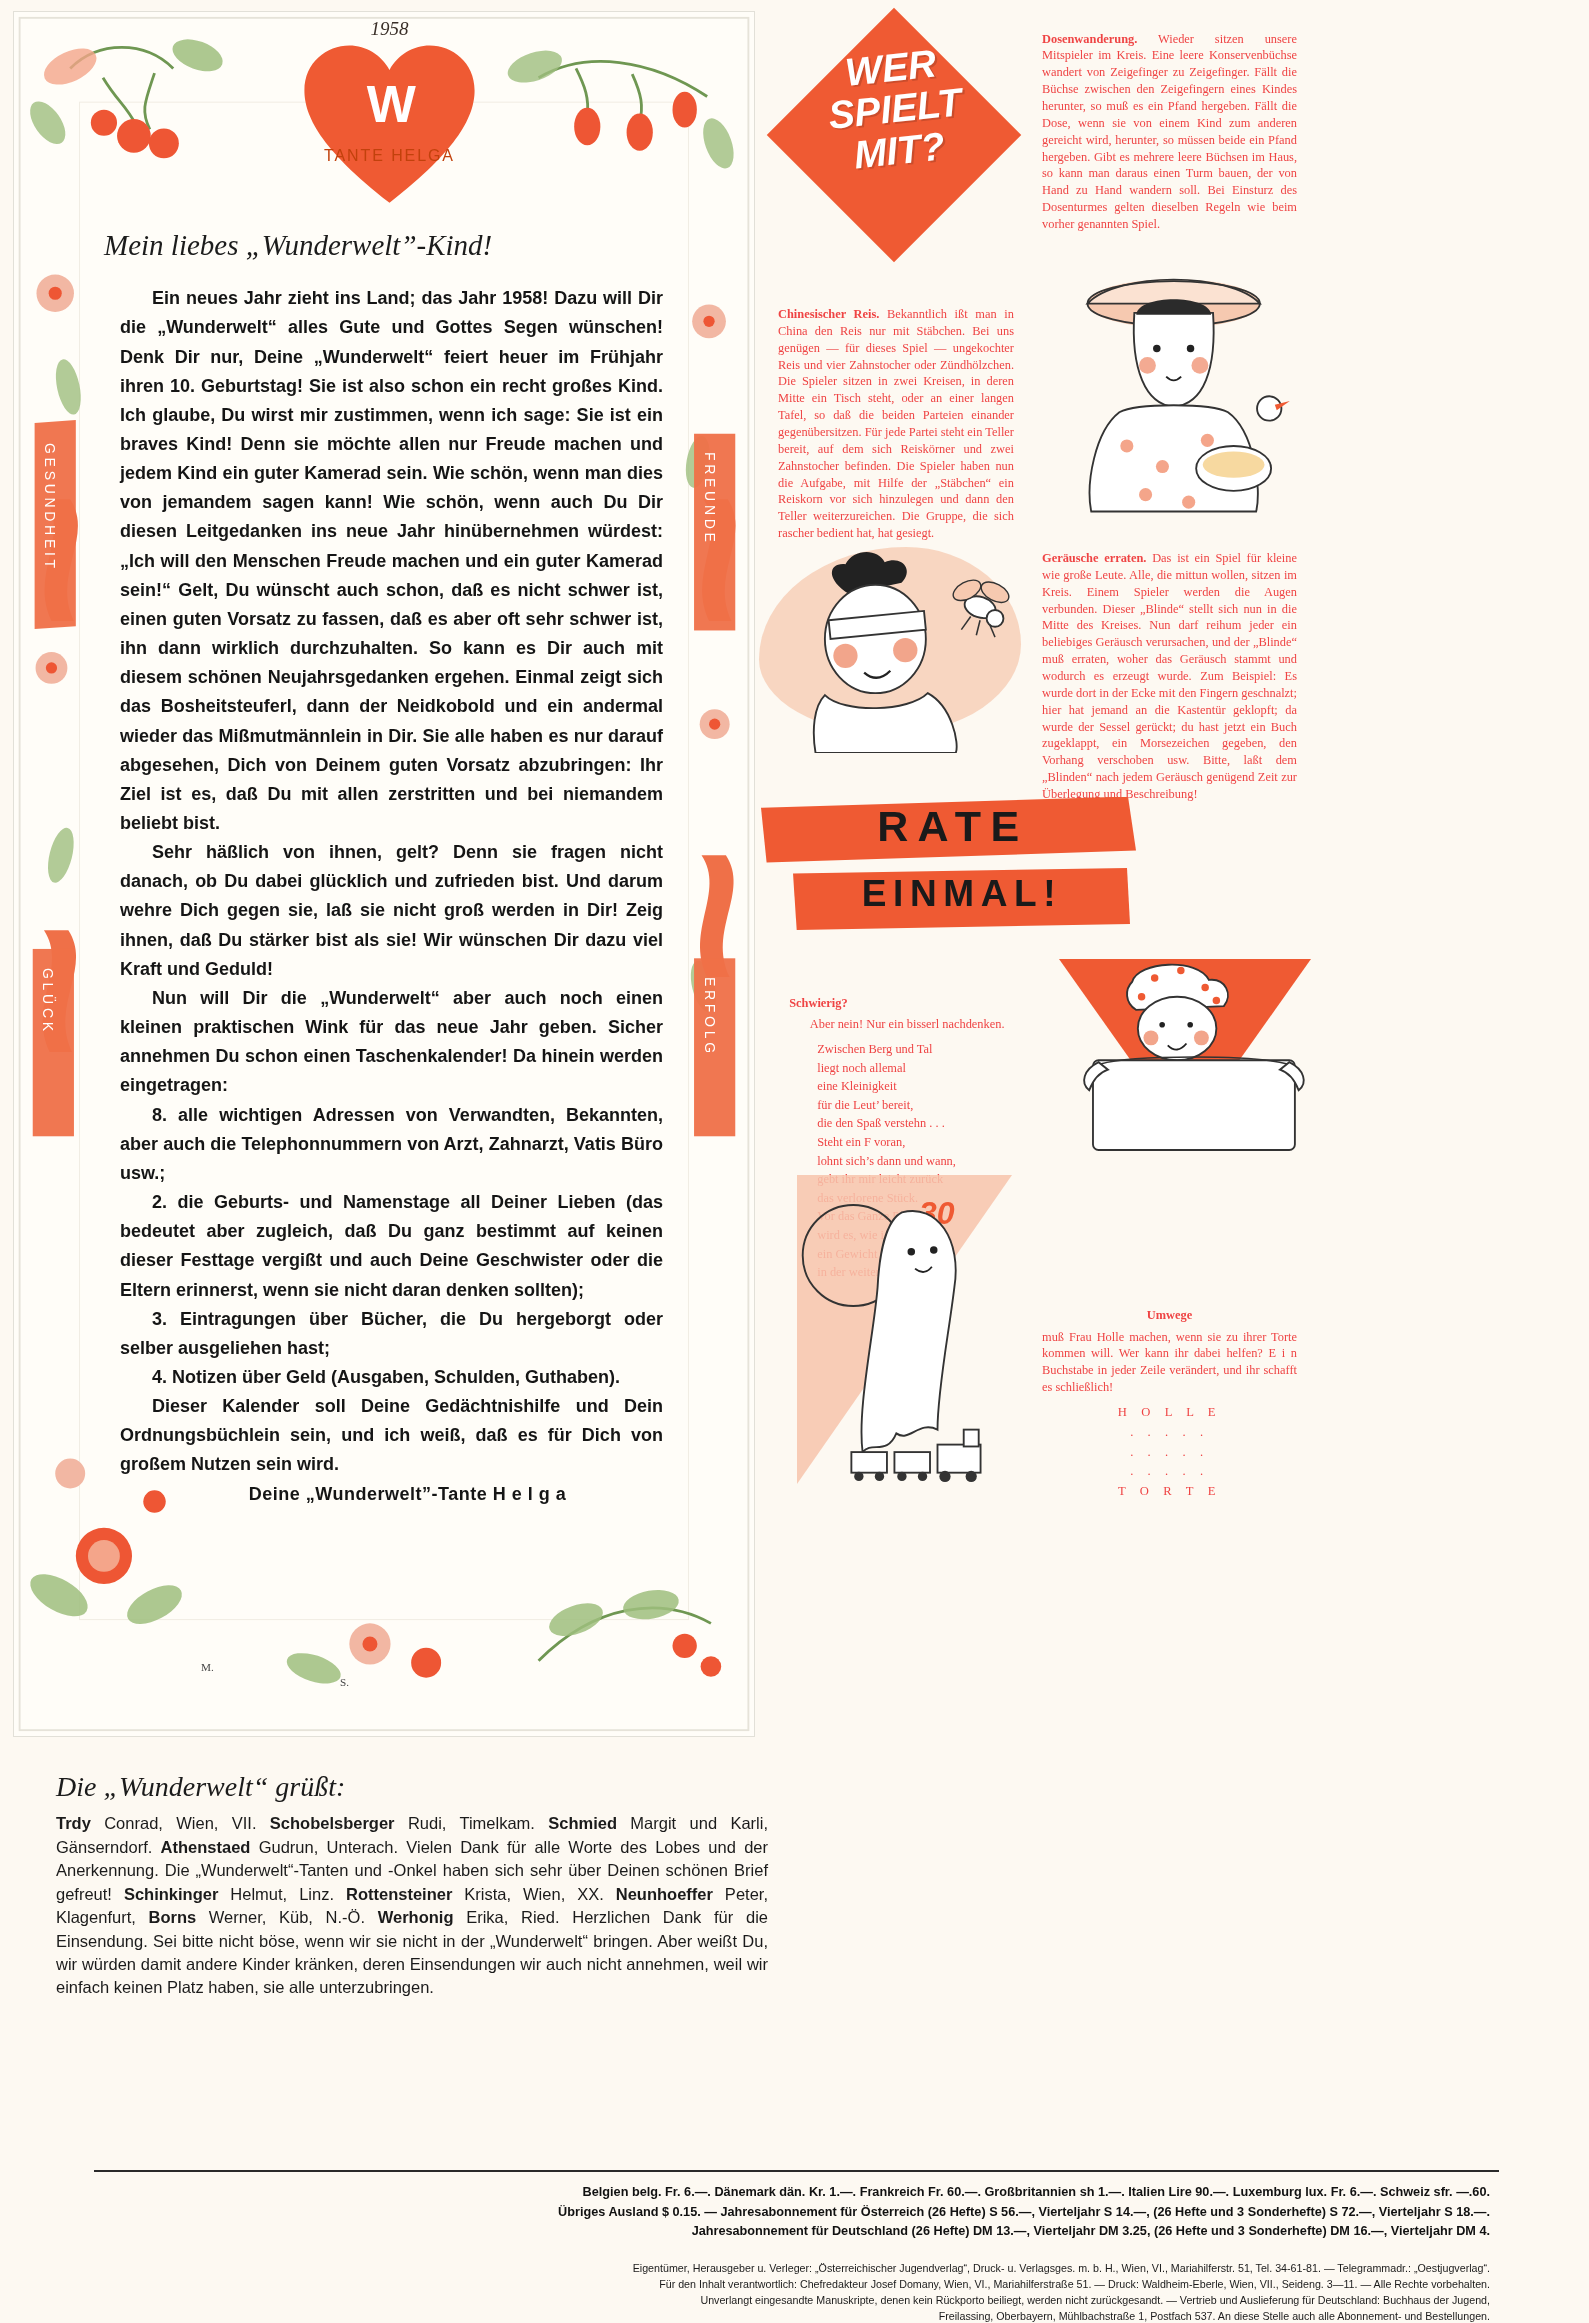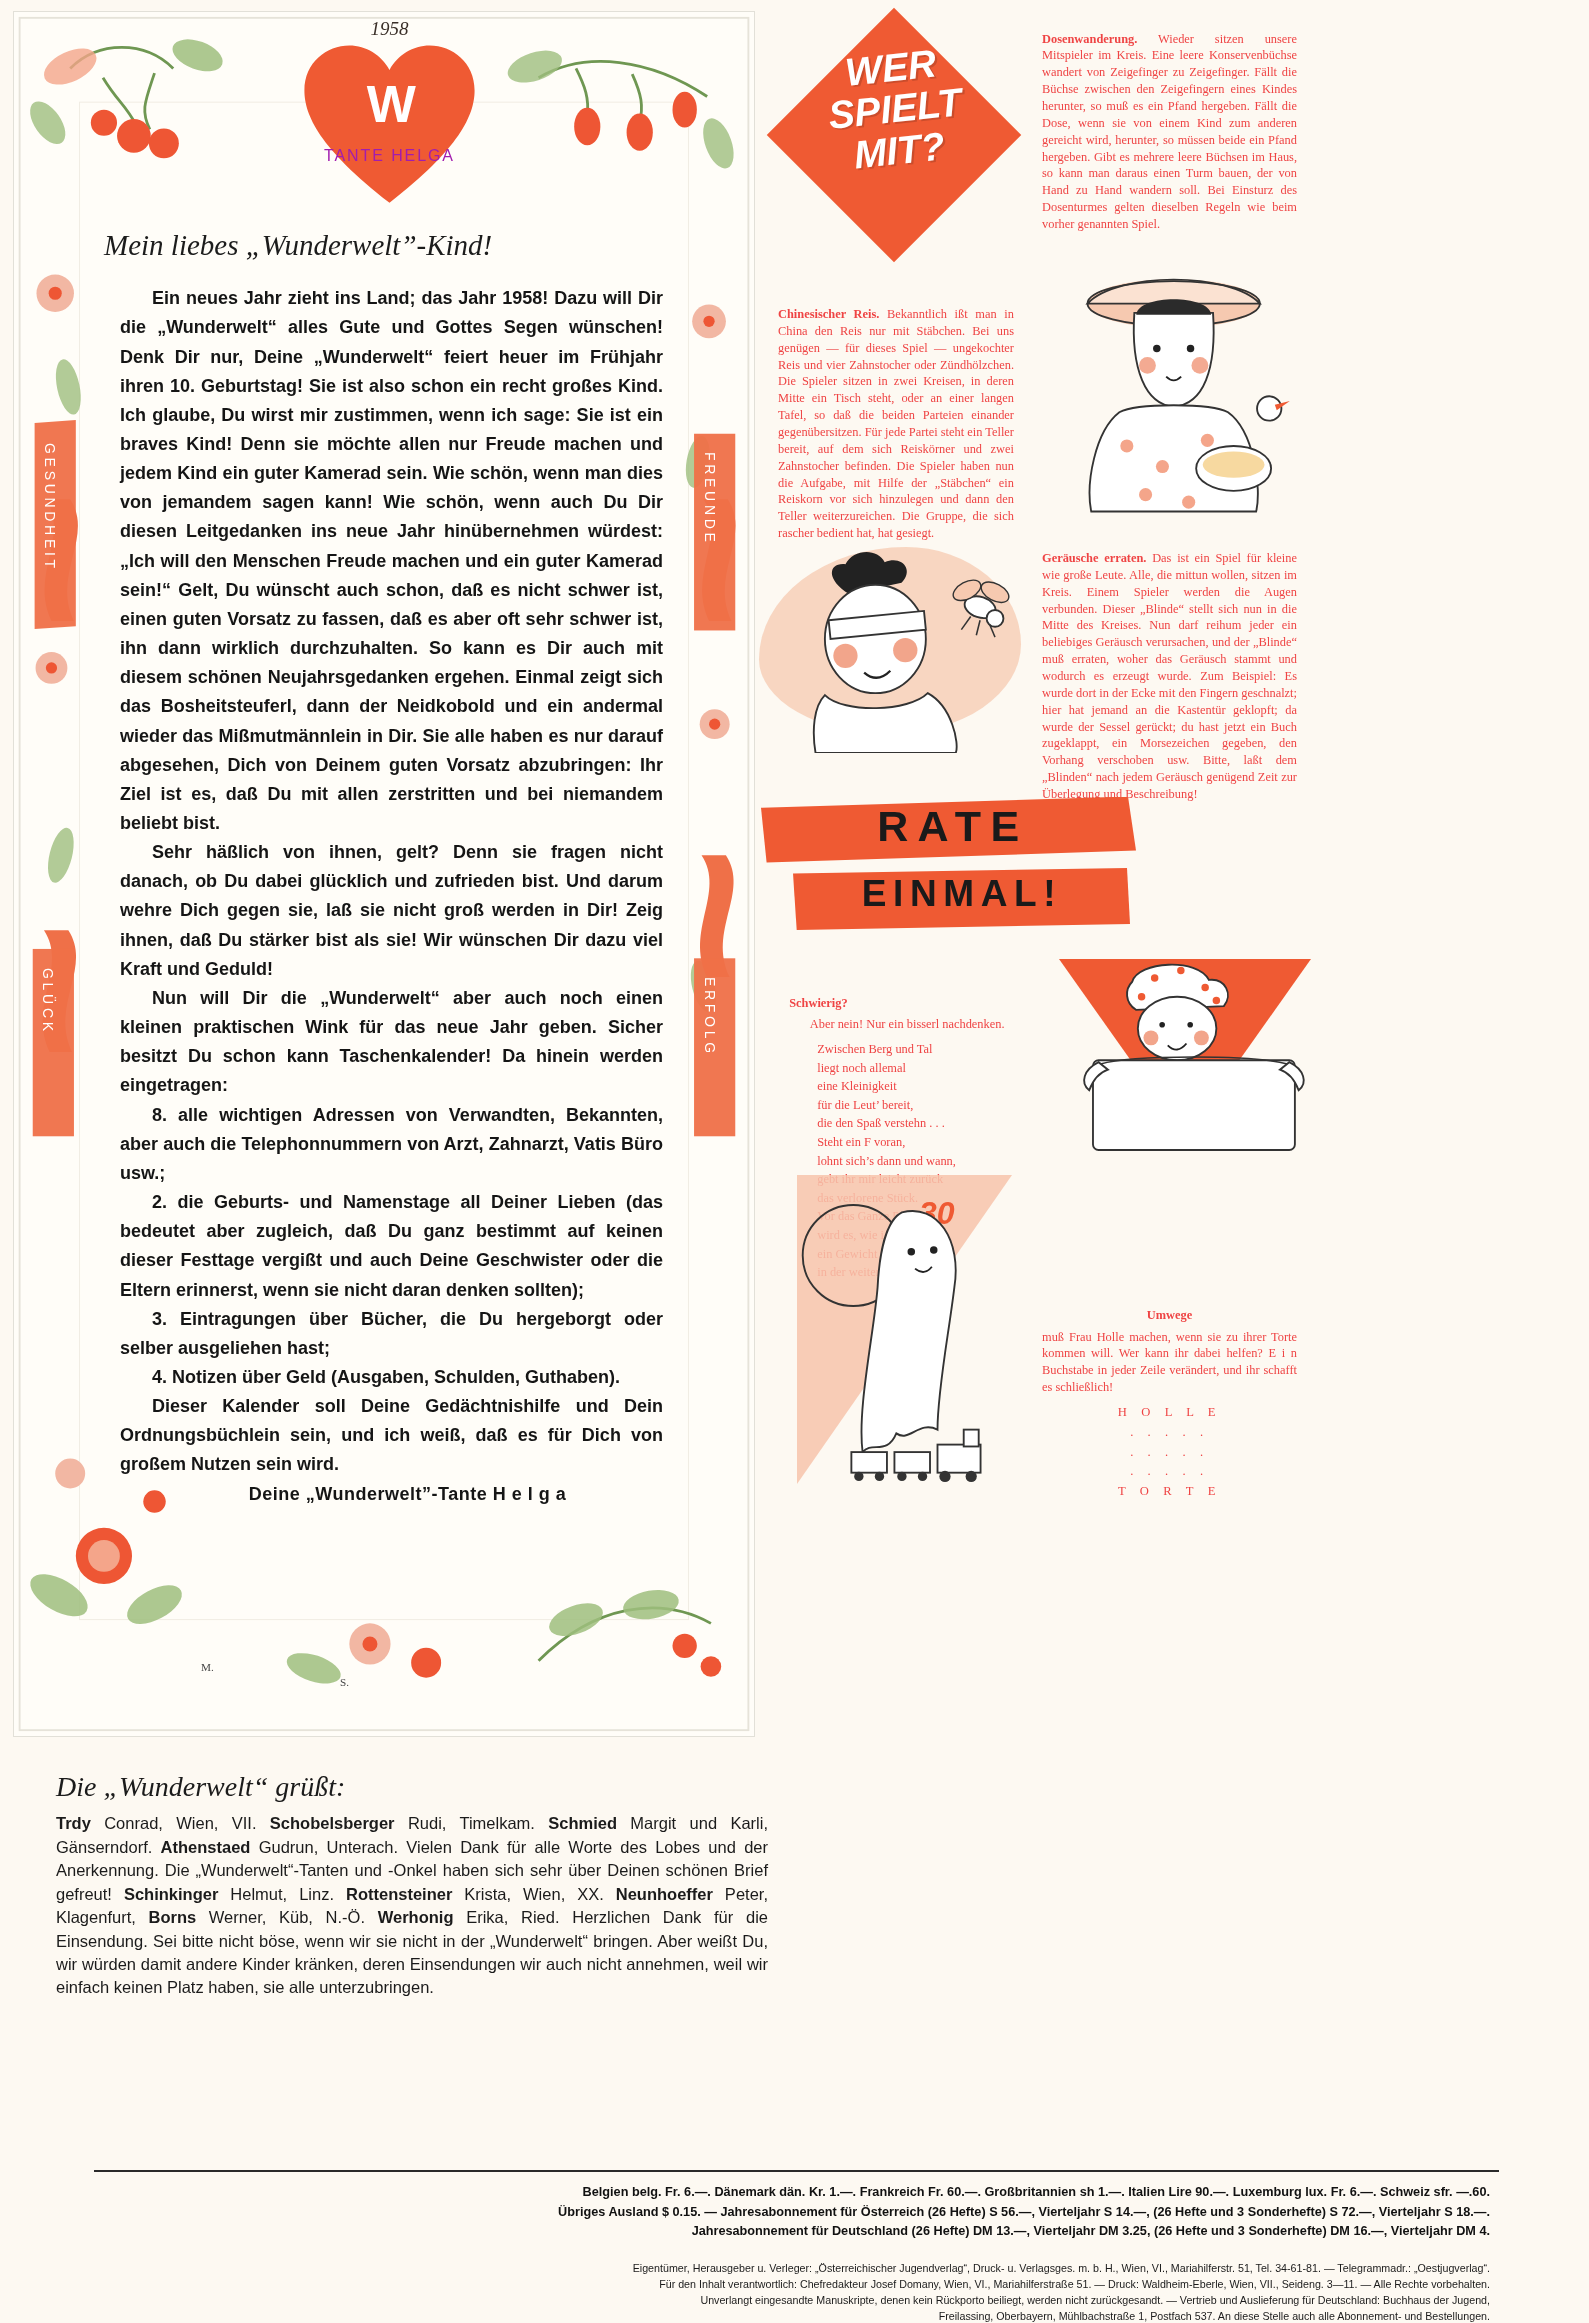--- a/index.html
+++ b/index.html
@@ -34,21 +34,21 @@
     font-family:"Liberation Serif",serif;font-size:19px;color:#3a2f28;
     font-style:italic;
   }
   .heart-w{
     position:absolute;left:0;right:0;top:49px;text-align:center;
     color:#fff;font-size:52px;font-weight:bold;font-family:"Liberation Sans",sans-serif;
     letter-spacing:-3.7px;
   }
   .heart-name{
     position:absolute;left:0;right:0;top:122px;text-align:center;
-    color:#a21caf;font-size:16px;letter-spacing:1.9px;font-family:"Liberation Sans",sans-serif;
+    color:#c2410c;font-size:16px;letter-spacing:1.9px;font-family:"Liberation Sans",sans-serif;
   }
 
   .letter-title{
     position:absolute;left:90px;top:217px;width:581px;
     font-size:29px;font-style:italic;color:#1c1c1c;
     font-family:"Liberation Serif",serif;
   }
   .letter-body{
     position:absolute;left:94px;top:272px;width:555px;
     font-family:"Liberation Sans",sans-serif;
@@ -286,21 +286,21 @@
       <div class="heart-year">1958</div>
       <div class="heart-w">W</div>
       <div class="heart-name">TANTE HELGA</div>
     </div>
 
     <div class="letter-title">Mein liebes „Wunderwelt”-Kind!</div>
 
     <div class="letter-body">
       <p>Ein neues Jahr zieht ins Land; das Jahr 1958! Dazu will Dir die „Wunderwelt“ alles Gute und Gottes Segen wünschen! Denk Dir nur, Deine „Wunderwelt“ feiert heuer im Frühjahr ihren 10. Geburtstag! Sie ist also schon ein recht großes Kind. Ich glaube, Du wirst mir zustimmen, wenn ich sage: Sie ist ein braves Kind! Denn sie möchte allen nur Freude machen und jedem Kind ein guter Kamerad sein. Wie schön, wenn man dies von jemandem sagen kann! Wie schön, wenn auch Du Dir diesen Leitgedanken ins neue Jahr hinübernehmen würdest: „Ich will den Menschen Freude machen und ein guter Kamerad sein!“ Gelt, Du wünscht auch schon, daß es nicht schwer ist, einen guten Vorsatz zu fassen, daß es aber oft sehr schwer ist, ihn dann wirklich durchzuhalten. So kann es Dir auch mit diesem schönen Neujahrsgedanken ergehen. Einmal zeigt sich das Bosheitsteuferl, dann der Neidkobold und ein andermal wieder das Mißmutmännlein in Dir. Sie alle haben es nur darauf abgesehen, Dich von Deinem guten Vorsatz abzubringen: Ihr Ziel ist es, daß Du mit allen zerstritten und bei niemandem beliebt bist.</p>
       <p>Sehr häßlich von ihnen, gelt? Denn sie fragen nicht danach, ob Du dabei glücklich und zufrieden bist. Und darum wehre Dich gegen sie, laß sie nicht groß werden in Dir! Zeig ihnen, daß Du stärker bist als sie! Wir wünschen Dir dazu viel Kraft und Geduld!</p>
-      <p>Nun will Dir die „Wunderwelt“ aber auch noch einen kleinen praktischen Wink für das neue Jahr geben. Sicher besitzt Du schon kann Taschenkalender! Da hinein werden eingetragen:</p>
+      <p>Nun will Dir die „Wunderwelt“ aber auch noch einen kleinen praktischen Wink für das neue Jahr geben. Sicher annehmen Du schon einen Taschenkalender! Da hinein werden eingetragen:</p>
       <p>8. alle wichtigen Adressen von Verwandten, Bekannten, aber auch die Telephonnummern von Arzt, Zahnarzt, Vatis Büro usw.;</p>
       <p>2. die Geburts- und Namenstage all Deiner Lieben (das bedeutet aber zugleich, daß Du ganz bestimmt auf keinen dieser Festtage vergißt und auch Deine Geschwister oder die Eltern erinnerst, wenn sie nicht daran denken sollten);</p>
       <p>3. Eintragungen über Bücher, die Du hergeborgt oder selber ausgeliehen hast;</p>
       <p>4. Notizen über Geld (Ausgaben, Schulden, Guthaben).</p>
       <p>Dieser Kalender soll Deine Gedächtnishilfe und Dein Ordnungsbüchlein sein, und ich weiß, daß es für Dich von großem Nutzen sein wird.</p>
       <p class="sign">Deine „Wunderwelt”-Tante  H e l g a</p>
     </div>
 
     <div class="mini-label" style="left:187px;top:1649px;">M.</div>
     <div class="mini-label" style="left:326px;top:1664px;">S.</div>

